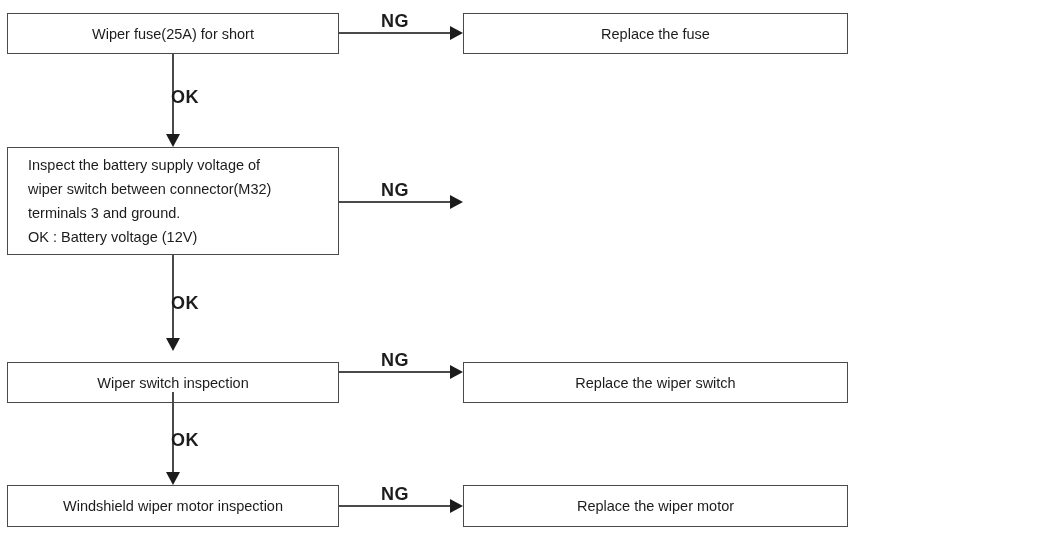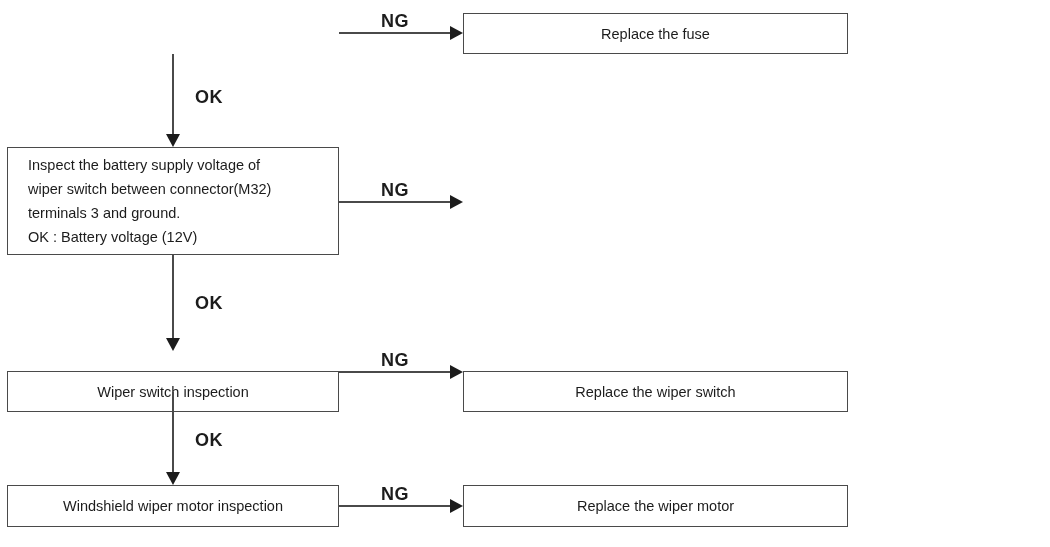--- a/index.html
+++ b/index.html
@@ -27,21 +27,21 @@
     align-items: center;
     justify-content: center;
     text-align: center;
     white-space: pre-line;
   }
   .box.lcol { left: 7px;   width: 332px; }
   .box.rcol { left: 463px; width: 385px; }
   .r1  { top: 13px;  height: 41px; }
   .l2  { top: 147px; height: 108px; justify-content: flex-start; text-align: left; padding: 6px 20px; }
   .rr2 { top: 170px; height: 65px; }
-  .r3  { top: 371px; height: 41px; }
+  .r3  { top: 362px; height: 41px; }
   .r4  { top: 485px; height: 42px; }
 
   .hline {
     position: absolute;
     left: 339px;
     width: 114px;
     height: 2px;
     background: #4a4a4a;
   }
   .harrow {
@@ -67,27 +67,28 @@
     border-right: 7px solid transparent;
   }
   .lbl {
     position: absolute;
     font-weight: bold;
     font-size: 18px;
     color: #1c1c1c;
     letter-spacing: 0.5px;
   }
   .ng { left: 373px; width: 44px; text-align: center; }
-  .ok { left: 195px; }
+  .ok { left: 171px; }
 </style>
 </head>
 <body>
 
 <div class="canvas">
 
+  <div class="box lcol r1">Wiper fuse(25A) for short</div>
   <span class="lbl ng" style="top:11px">NG</span>
   <span class="hline" style="top:32px"></span>
   <span class="harrow" style="top:26px"></span>
   <div class="box rcol r1">Replace the fuse</div>
 
   <span class="vline" style="top:54px; height:81px"></span>
   <span class="varrow" style="top:134px"></span>
   <span class="lbl ok" style="top:87px">OK</span>
 
   <div class="box lcol l2">Inspect the battery supply voltage of

